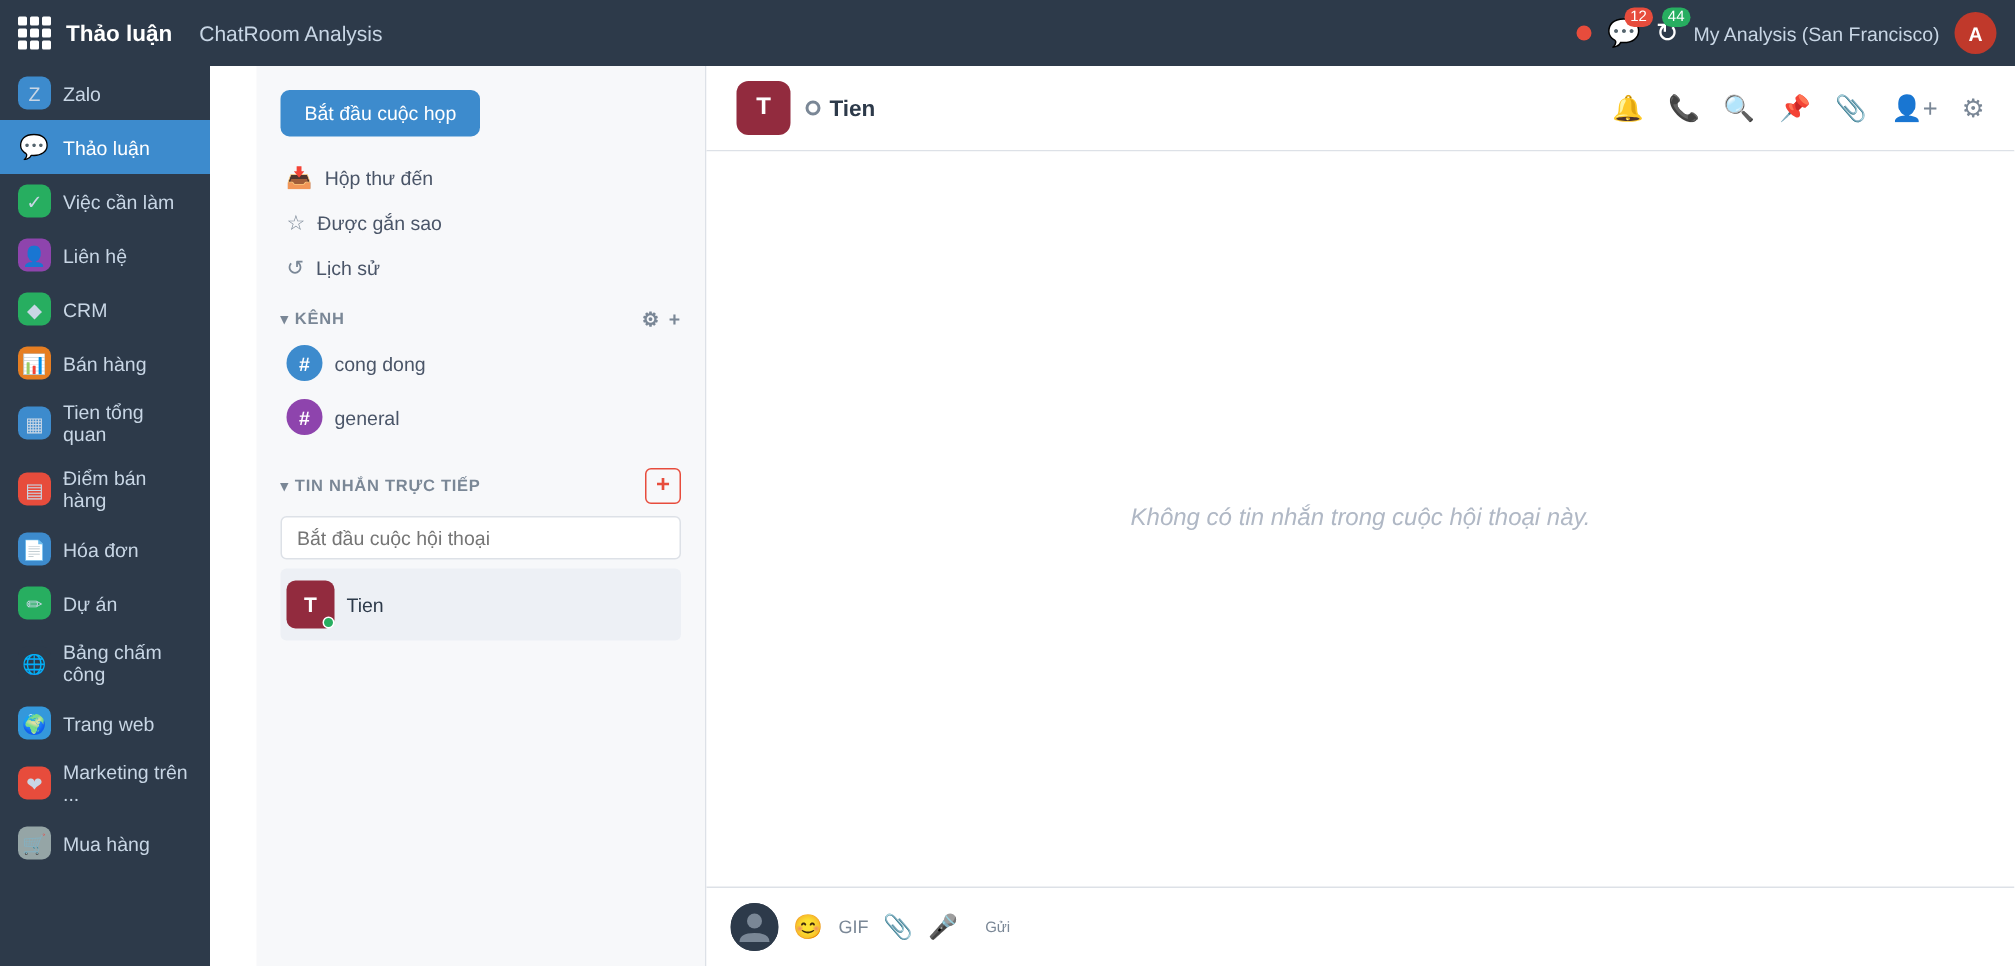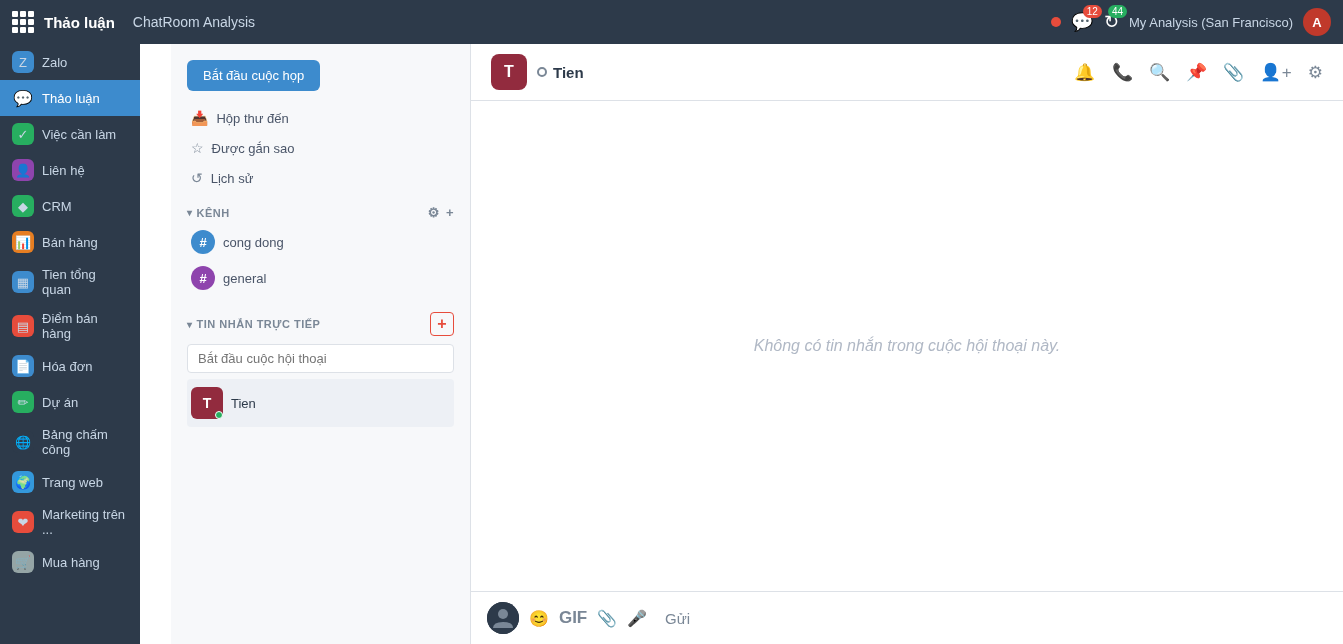--- a/index.html
+++ b/index.html
@@ -113,21 +113,21 @@
       border-top: 1px solid #dde1e7; background: #fff; gap: 10px;
     }
     .chat-input-avatar { width: 32px; height: 32px; border-radius: 50%; background: #2d3a4a; display:flex; align-items:center; justify-content:center; color:#fff; font-size:12px; overflow:hidden; flex-shrink:0; }
     .chat-input-box {
       flex: 1; border: 1px solid #dde1e7; border-radius: 6px;
       padding: 7px 12px; font-size: 13px; color: #4a5568;
       background: #fff;
     }
     .chat-input-icons { display: flex; gap: 10px; align-items: center; }
     .chat-input-icons span { font-size: 16px; color: #7a8796; cursor: pointer; }
-    .send-btn { background: transparent; border: none; color: #7a8796; font-size: 15px; font-weight:500; cursor: pointer; padding: 4px 8px; }
+    .send-btn { background: transparent; border: none; color: #7a8796; font-size: 10px; font-weight:500; cursor: pointer; padding: 4px 8px; }
 
     
     ::-webkit-scrollbar { width: 4px; }
     ::-webkit-scrollbar-track { background: transparent; }
     ::-webkit-scrollbar-thumb { background: #c0c8d4; border-radius: 2px; }
   </style>
 </head>
 <body>
 
 <div class="topbar">
@@ -301,21 +301,21 @@
     <div class="chat-input-area">
       <div class="chat-input-avatar">
         <svg width="32" height="32" viewBox="0 0 32 32" xmlns="http://www.w3.org/2000/svg">
           <rect width="32" height="32" fill="#2d3a4a" rx="4"></rect>
           <circle cx="16" cy="12" r="5" fill="#7a8796"></circle>
           <path d="M6 26 Q6 20 16 20 Q26 20 26 26" fill="#7a8796"></path>
         </svg>
       </div>
       <div class="chat-input-icons">
         <span>😊</span>
-        <span style="font-size:17px;font-weight:700;color:#7a8796;">GIF</span>
+        <span style="font-size:12px;font-weight:400;color:#7a8796;">GIF</span>
         <span>📎</span>
         <span>🎤</span>
       </div>
       <button class="send-btn">Gửi</button>
     </div>
   </div>
 
 </div>
 
 </body></html>

